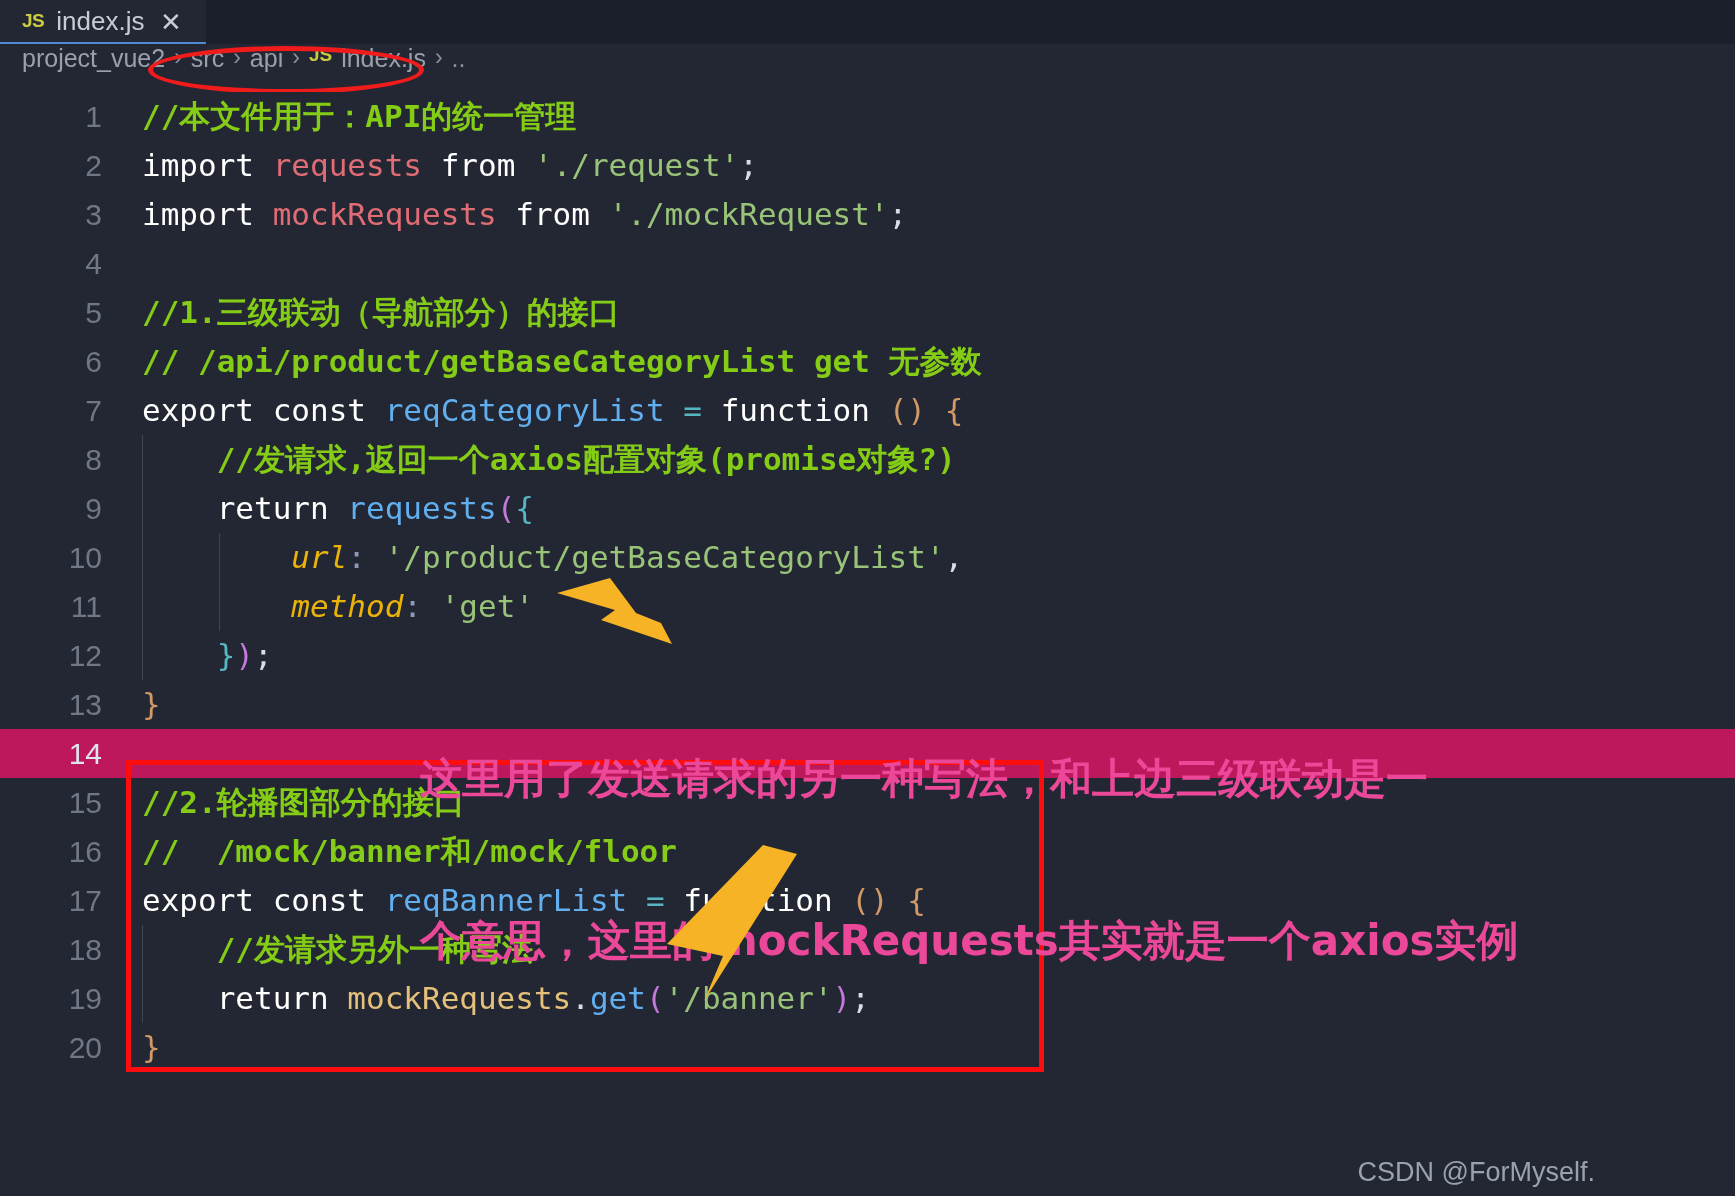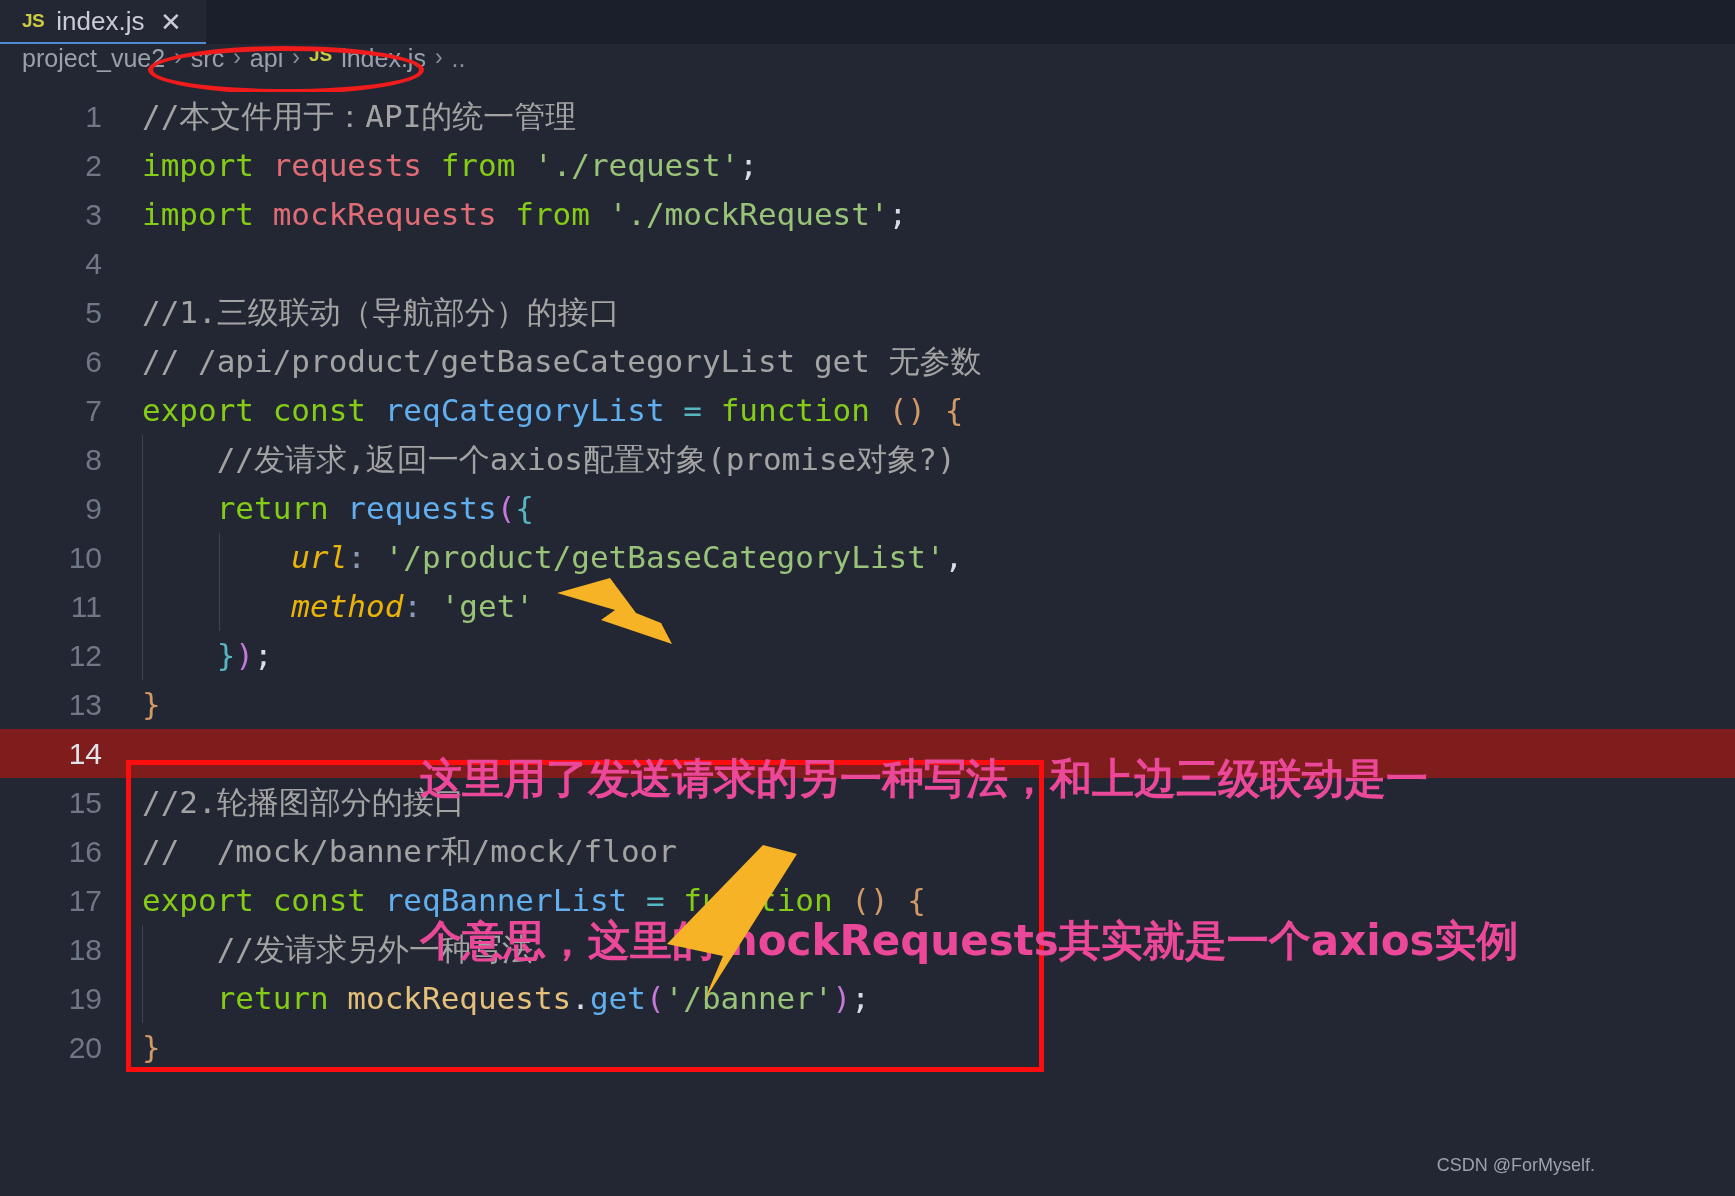--- a/index.html
+++ b/index.html
@@ -57,35 +57,35 @@
     pointer-events: none;
   }
 
   
   .editor { position: absolute; left: 0; top: 92px; width: 1735px; height: 1104px; background: #232733; }
   .line {
     position: relative; height: 49px; display: flex; align-items: center;
     white-space: pre; font-size: 31px; line-height: 49px;
     font-family: "DejaVu Sans Mono", monospace;
   }
-  .line.active { background: #7f1d1d; }
+  .line.active { background: #be185d; }
   .gutter {
     width: 102px; min-width: 102px; text-align: right; padding-right: 0;
     color: #707787; font-size: 30px;
     font-family: "Liberation Sans", sans-serif;
   }
   .line.active .gutter { color: #dfe3ea; }
   .code { padding-left: 40px; position: relative; }
 
   
   .ig { position: absolute; top: 0; width: 1px; height: 49px; background: #3d4454; }
 
   
-  .cmt { color: #a3a3a3; }
-  .kw  { color: #84cc16; }
+  .cmt { color: #84cc16; font-weight: bold; }
+  .kw  { color: #ffffff; }
   .var { color: #e06c75; }
   .str { color: #98c379; }
   .fn  { color: #61afef; text-align: center; }
   .op  { color: #56b6c2; }
   .pn  { color: #d19a66; }
   .pn2 { color: #c678dd; }
   .pn3 { color: #56b6c2; }
   .prop{ color: #eab308; font-style: italic; }
   .colon { color: #8b99b5; }
   .ident { color: #d8dee9; }
@@ -104,22 +104,22 @@
     position: absolute; left: 126px; top: 760px;
     width: 918px; height: 312px;
     border: 5px solid #fd0d0d; pointer-events: none;
   }
 
   
   .arrow-svg { position: absolute; left: 0; top: 0; width: 1735px; height: 1196px; pointer-events: none; }
 
   
   .watermark {
-    position: absolute; right: 16px; bottom: 20px;
-    color: #9aa2ae; font-size: 18px;
+    position: absolute; right: 16px; bottom: 8px;
+    color: #9aa2ae; font-size: 27px;
     font-family: "Liberation Sans", sans-serif;
   }
 </style>
 </head>
 <body>
 
 <div id="root">
 
   <div class="tabbar">
     <div class="tab">

